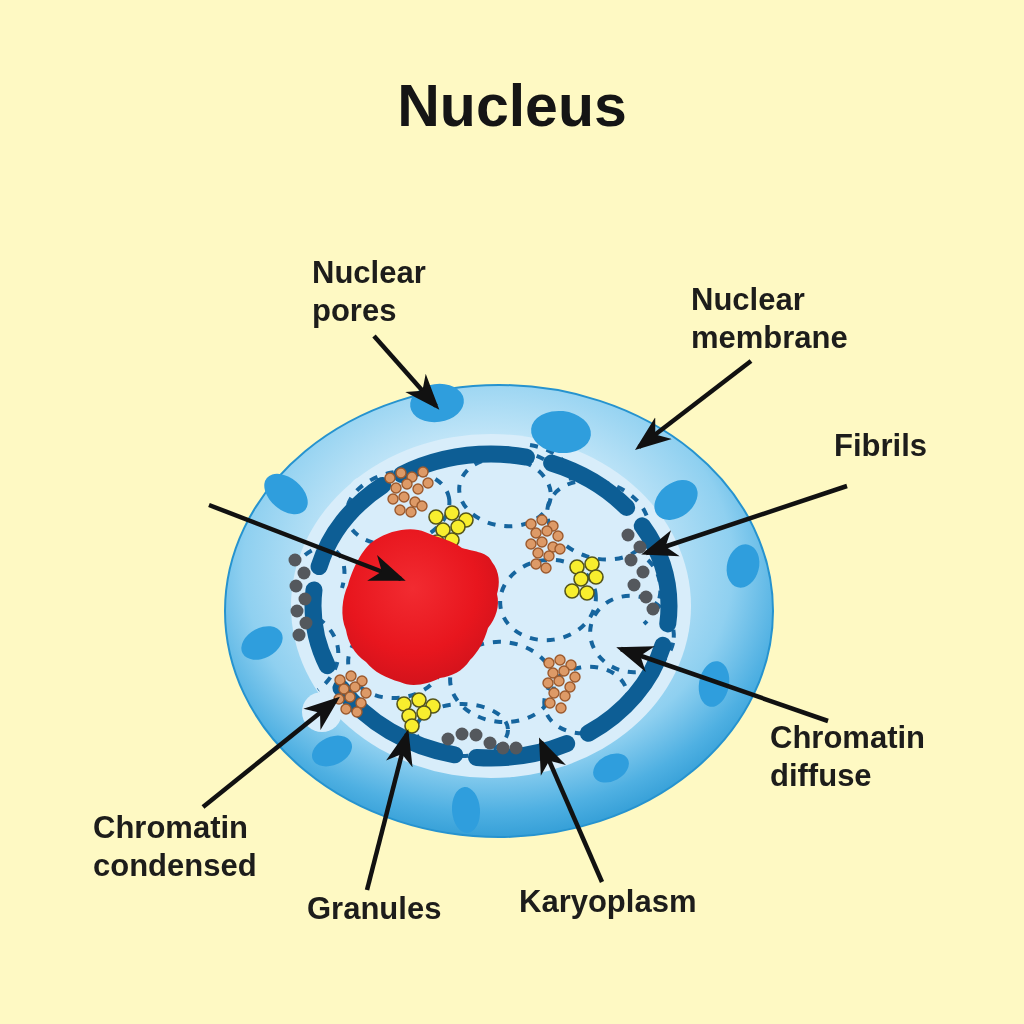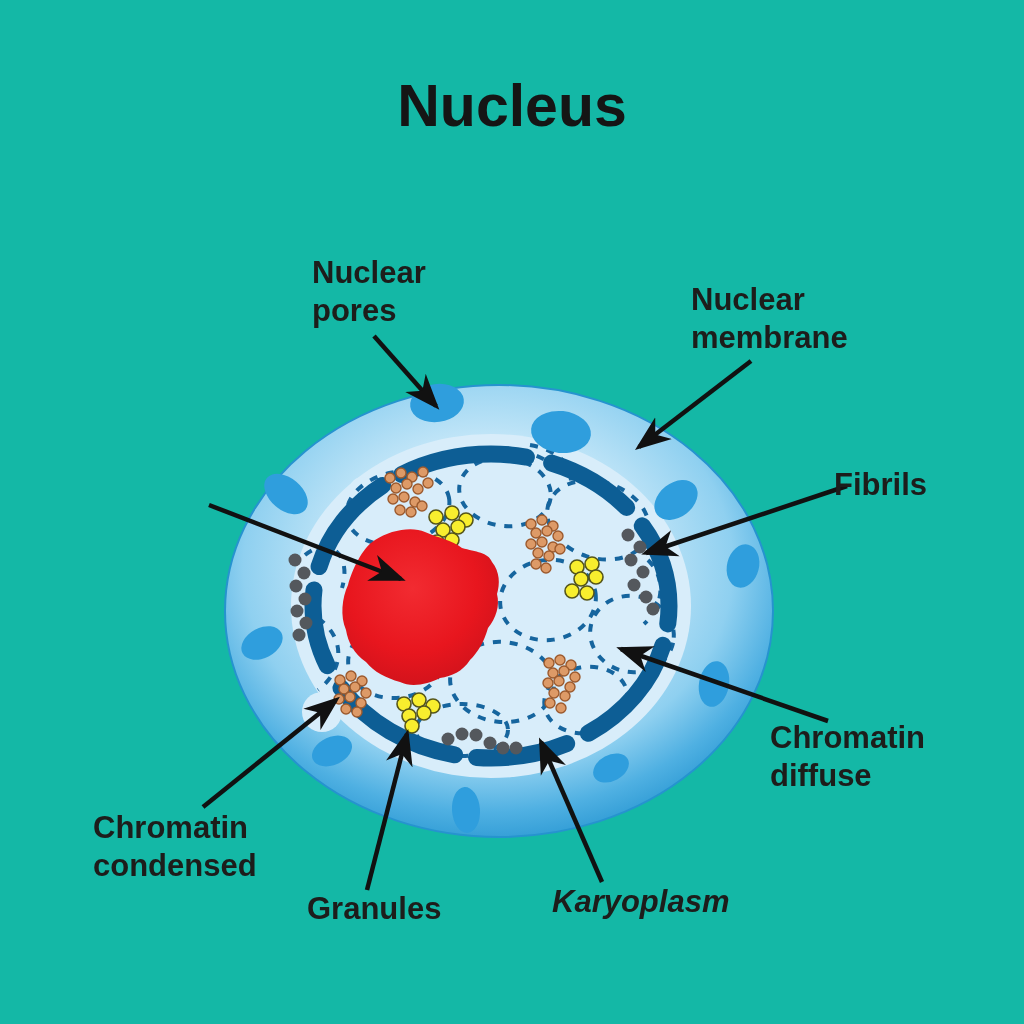--- a/index.html
+++ b/index.html
@@ -1,42 +1,42 @@
 <!DOCTYPE html>
 <html><head>
 <meta charset="utf-8">
 <style>
   html,body{margin:0;padding:0;background:#ffffff;}
   #stage{
     position:relative;
     width:1024px;height:1024px;
-    background:#14b8a6;
+    background:#fef9c3;
     font-family:"Liberation Sans","DejaVu Sans",sans-serif;
     overflow:hidden;
   }
   #stage svg{position:absolute;left:0;top:0;}
   .title{
     position:absolute;left:0;top:72px;width:1024px;
     text-align:center;
     font-size:59px;font-weight:700;color:#151515;
     letter-spacing:0px;
   }
   .label{
     position:absolute;
     font-size:31px;line-height:38px;font-weight:700;color:#1d1d1b;
     white-space:pre-line;
   }
   #lbl-nuclear-pores{left:312px;top:254px;}
   #lbl-nuclear-membrane{left:691px;top:281px;}
-  #lbl-fibrils{left:834px;top:466px;}
+  #lbl-fibrils{left:834px;top:427px;}
   #lbl-nucleolus{left:103px;top:456px;}
   #lbl-chromatin-diffuse{left:770px;top:719px;}
   #lbl-chromatin-condensed{left:93px;top:809px;}
   #lbl-granules{left:307px;top:890px;}
-  #lbl-karyoplasm{left:552px;top:883px;font-style:italic;}
+  #lbl-karyoplasm{left:519px;top:883px;}
 </style>
 </head>
 <body>
 
 <div id="stage">
 
   <svg width="1024" height="1024" viewBox="0 0 1024 1024">
     <defs>
       <radialGradient id="bodyGrad" cx="48%" cy="40%" r="62%">
         <stop offset="0" stop-color="#eaf6fd"></stop>

